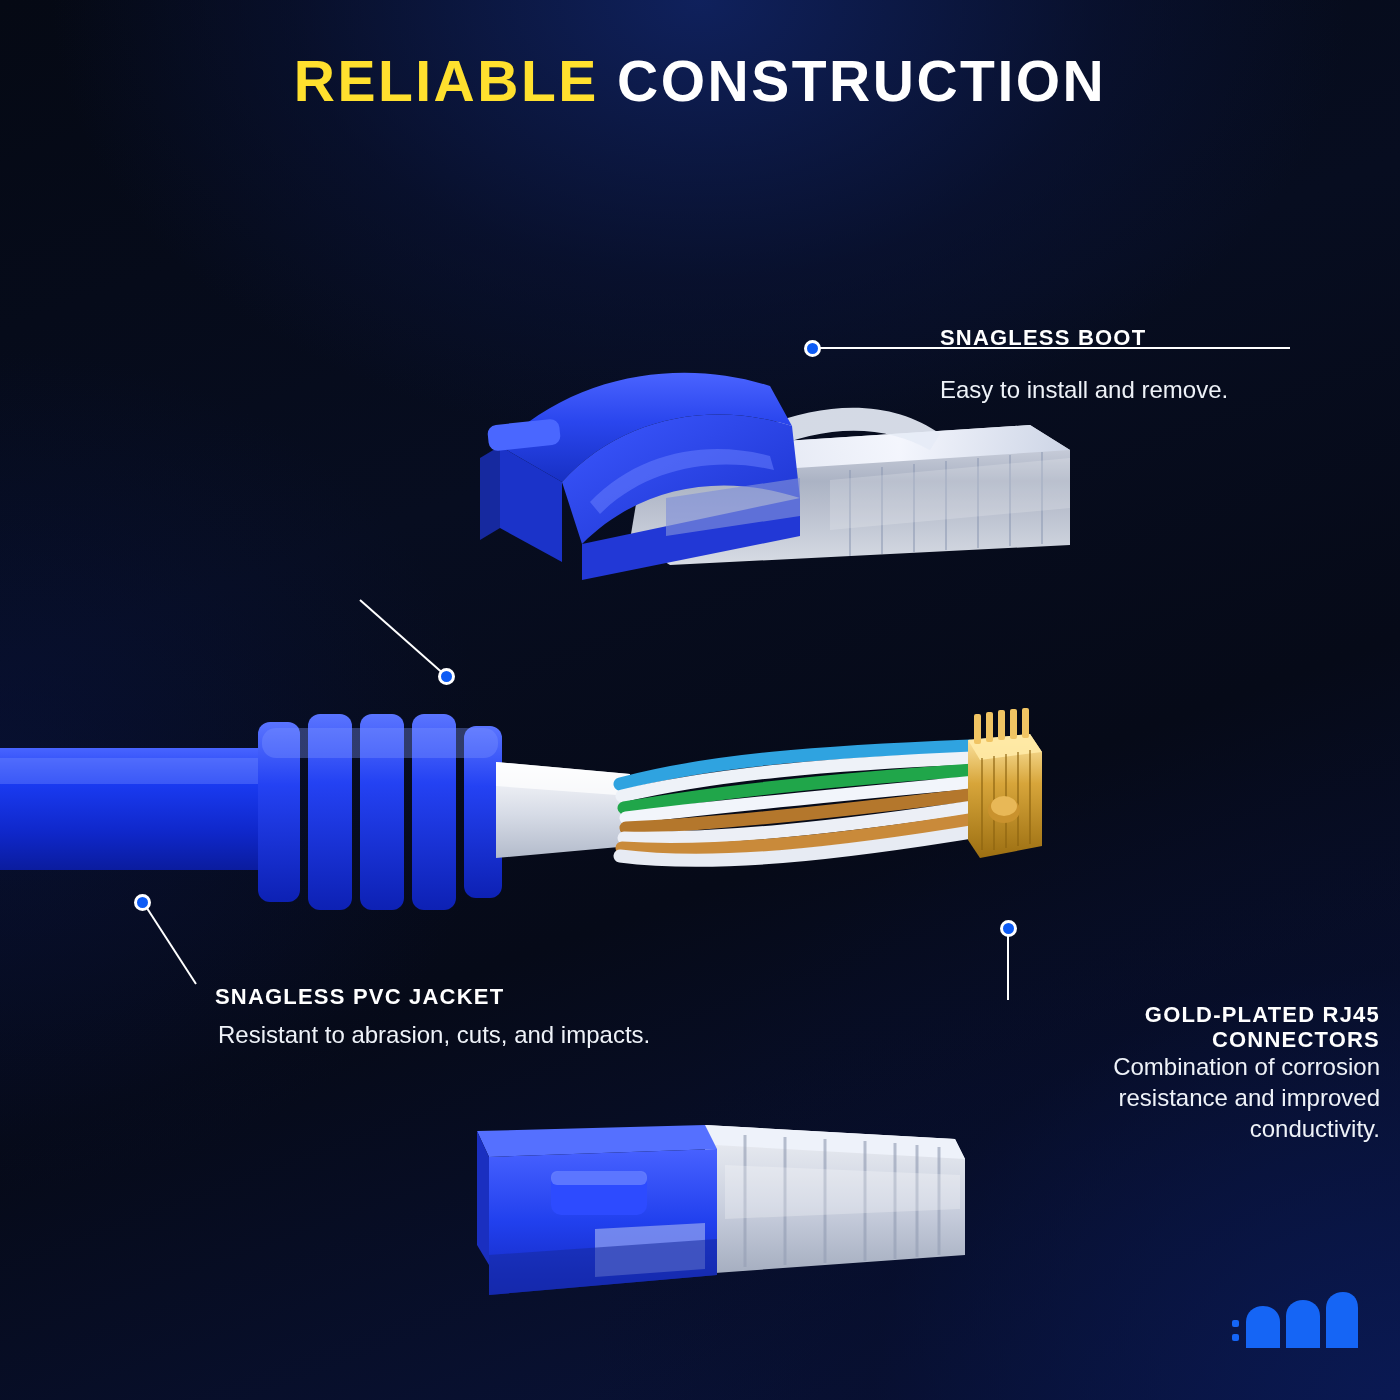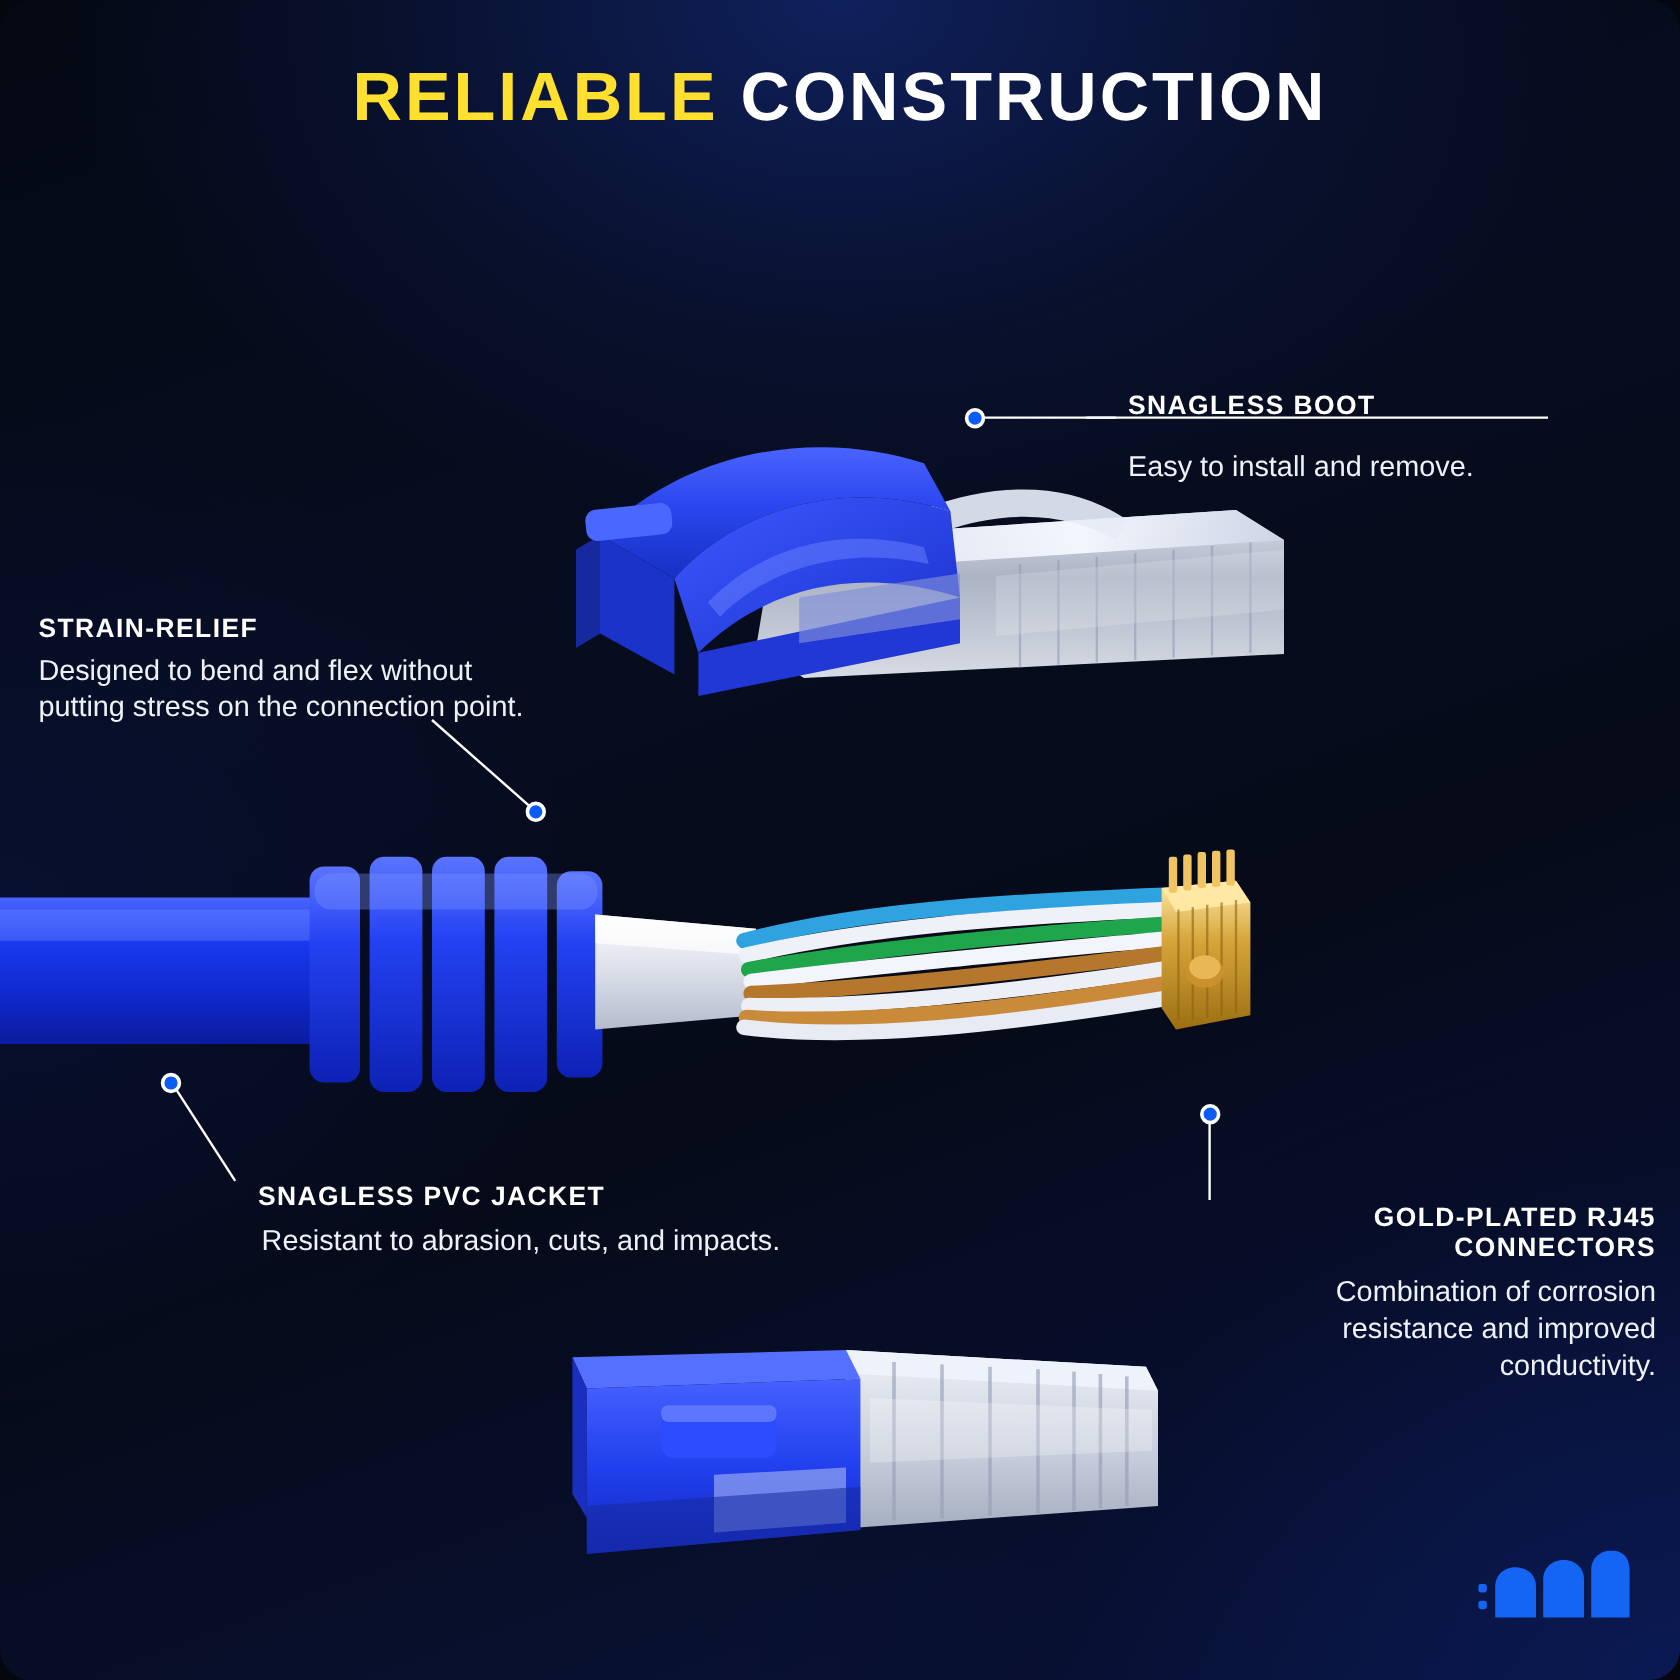--- a/index.html
+++ b/index.html
@@ -10,21 +10,20 @@
     position:relative;
   }
   .stage{
     position:absolute;inset:0;
     background:
       radial-gradient(ellipse 900px 620px at 50% 0%, rgba(16,34,96,0.95) 0%, rgba(10,20,58,0.55) 45%, rgba(4,7,18,0) 72%),
       radial-gradient(ellipse 1100px 900px at 100% 100%, rgba(10,26,86,0.85) 0%, rgba(6,12,40,0.4) 48%, rgba(3,5,14,0) 75%),
       radial-gradient(ellipse 700px 600px at 0% 55%, rgba(8,18,62,0.55) 0%, rgba(3,6,18,0) 70%),
       linear-gradient(160deg,#050914 0%,#070d20 35%,#060a18 60%,#0a1542 100%);
     overflow:hidden;
-    border-radius:26px;
   }
 
   
   .title{
     position:absolute;top:48px;left:0;width:100%;
     text-align:center;
     font-size:57px;font-weight:bold;letter-spacing:2.5px;
     color:#ffffff;
     white-space:nowrap;
   }
@@ -42,21 +41,21 @@
   #cb-snagless{position:absolute;left:940px;top:326px;width:400px;}
   #cb-snagless .callout-body{margin-top:24px;}
 
   #cb-strain{position:absolute;left:32px;top:512px;width:420px;}
   #cb-strain .callout-body{margin-top:8px;}
 
   #cb-pvc{position:absolute;left:215px;top:985px;width:470px;}
   #cb-pvc .callout-body{margin-top:10px;padding-left:3px;}
 
   #cb-gold{position:absolute;left:1010px;top:1003px;width:370px;text-align:right;}
-  #cb-gold .callout-body{margin-top:10px;}
+  #cb-gold .callout-body{}
 
   
   .dot{
     position:absolute;width:17px;height:17px;border-radius:50%;
     background:#0d5bf5;border:3px solid #ffffff;box-sizing:border-box;
   }
 
   svg.leaders{position:absolute;inset:0;width:1400px;height:1400px;pointer-events:none;}
 
   
@@ -248,24 +247,20 @@
   <div class="dot" style="left:804px;top:340px;"></div>
   <div class="dot" style="left:438px;top:668px;"></div>
   <div class="dot" style="left:134px;top:894px;"></div>
   <div class="dot" style="left:1000px;top:920px;"></div>
 
   <div id="cb-snagless">
     <div class="callout-title">SNAGLESS BOOT</div>
     <div class="callout-body">Easy to install and remove.</div>
   </div>
 
-  <div id="cb-strain">
-    <div class="callout-title">STRAIN-RELIEF</div>
-    <div class="callout-body">Designed to bend and flex without putting stress on the connection point.</div>
-  </div>
 
   <div id="cb-pvc">
     <div class="callout-title">SNAGLESS PVC JACKET</div>
     <div class="callout-body">Resistant to abrasion, cuts, and impacts.</div>
   </div>
 
   <div id="cb-gold">
     <div class="callout-title">GOLD-PLATED RJ45 CONNECTORS</div>
     <div class="callout-body">Combination of corrosion resistance and improved conductivity.</div>
   </div>

